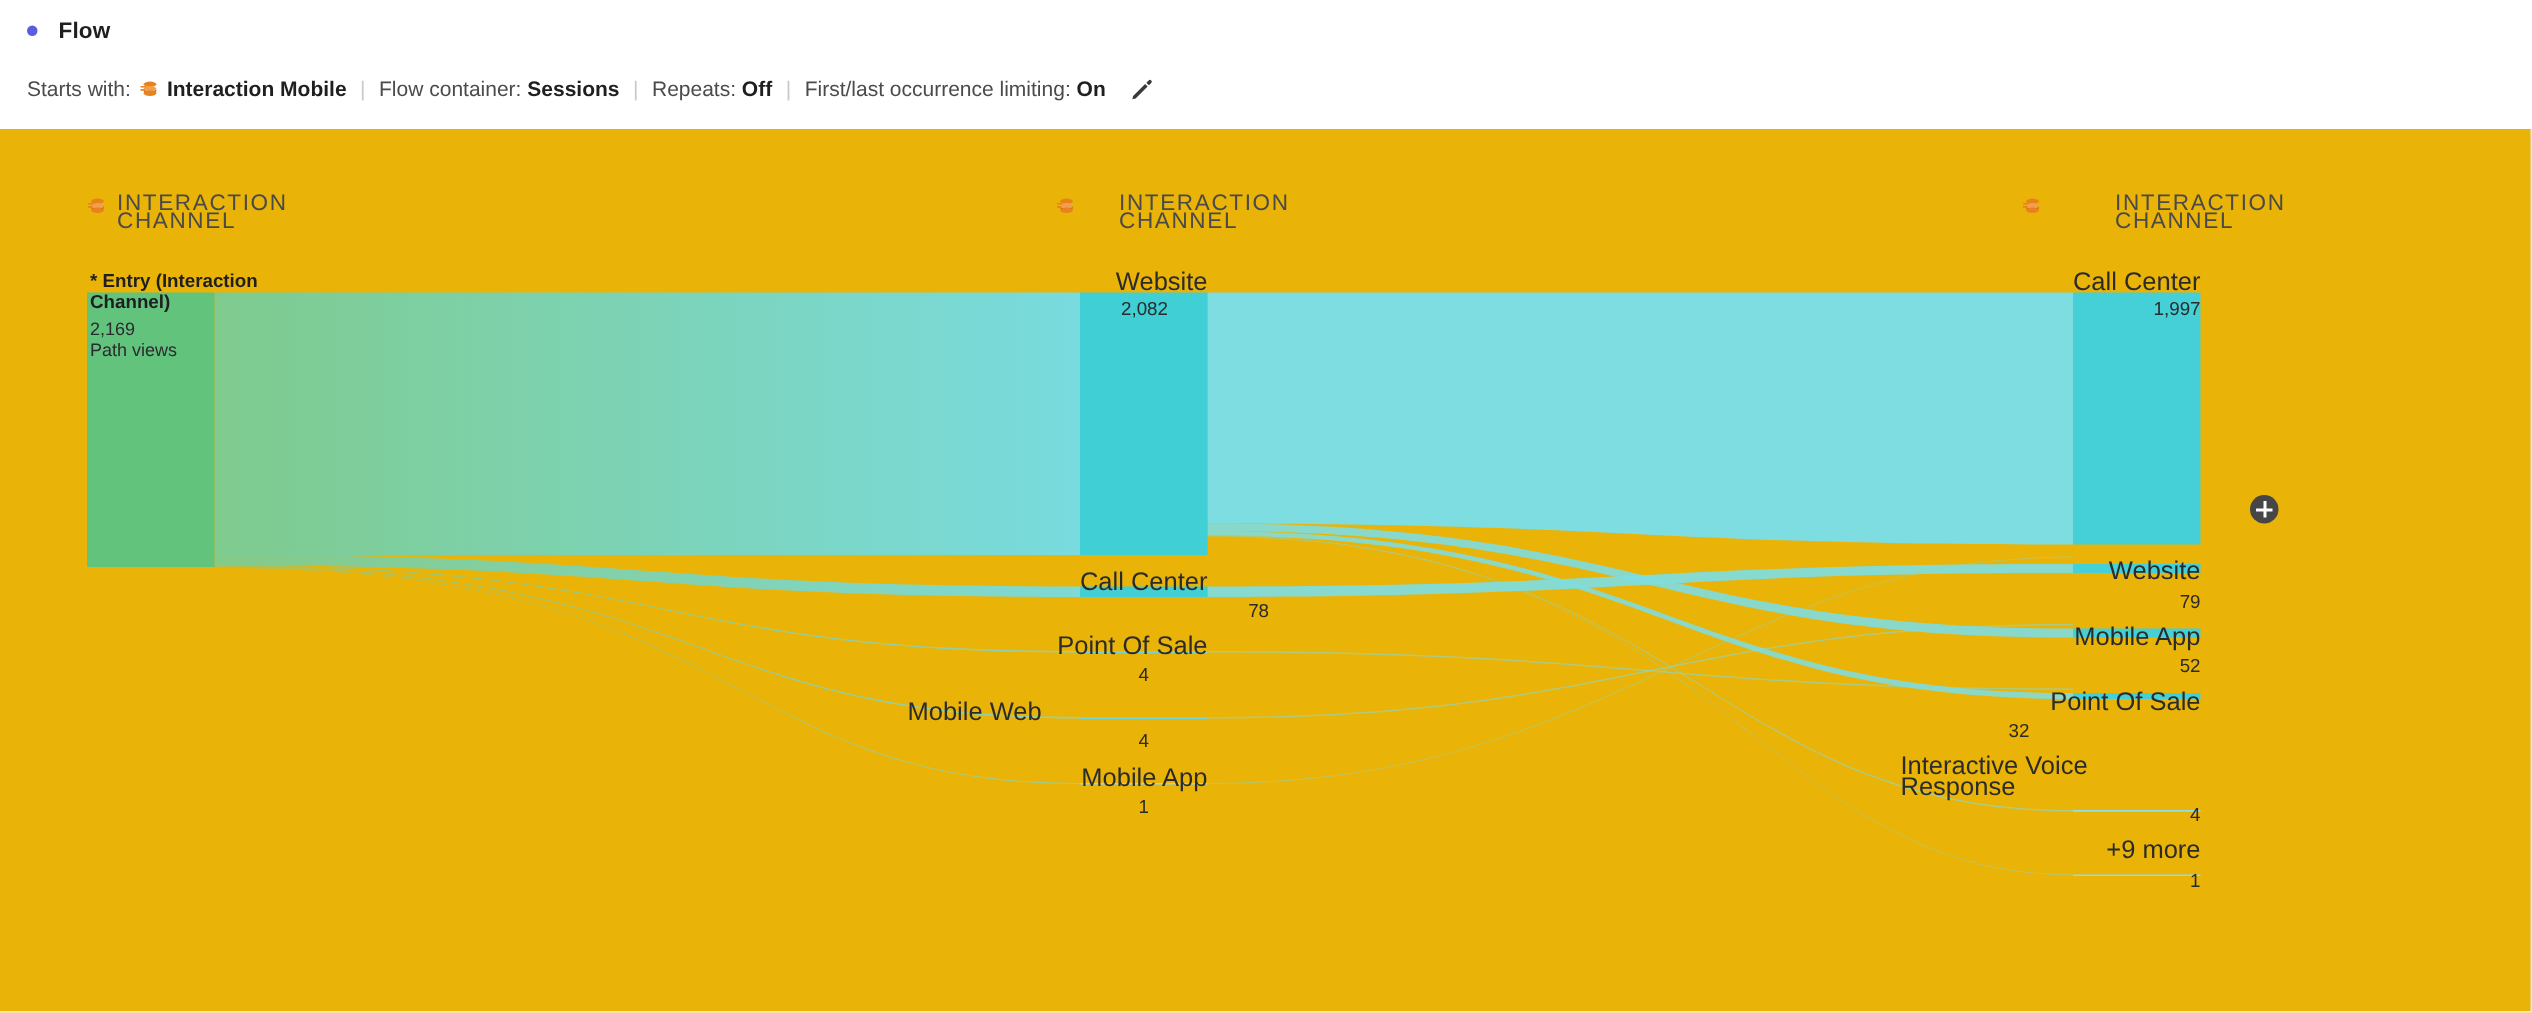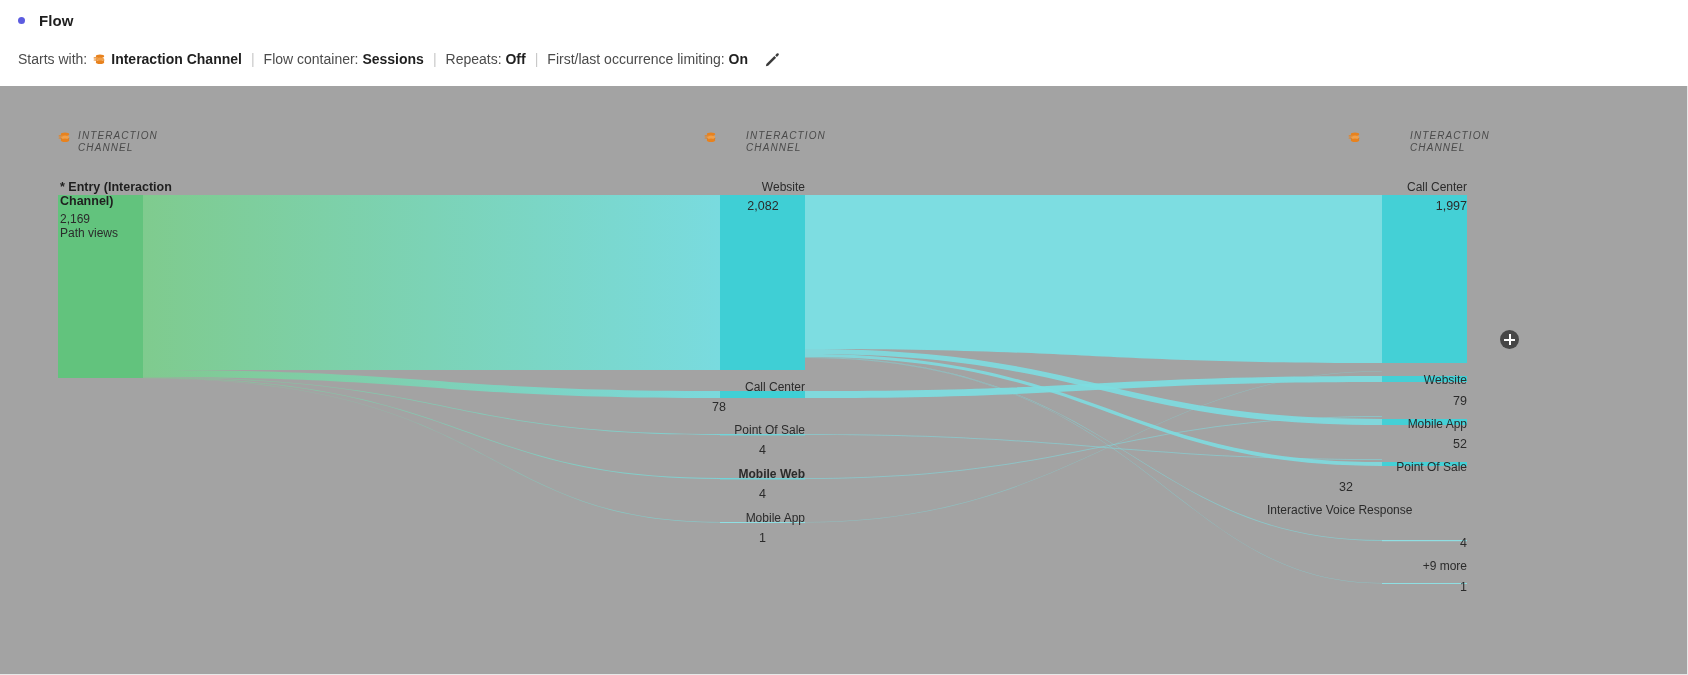--- a/index.html
+++ b/index.html
@@ -6,21 +6,21 @@
   html, body {
     margin: 0; padding: 0;
     width: 1688px; height: 675px;
     background: #ffffff;
     font-family: "Liberation Sans", sans-serif;
     overflow: hidden;
   }
   #root {
     position: relative;
     width: 1688px; height: 675px;
-    background: #a3a3a3;
+    background: #eab308;
     border: 1px solid #e8e8e8;
     border-top: none; border-left: none;
   }
 
   
   .hdr {
     position: absolute; left: 0; top: 0; width: 1688px; height: 86px;
     background: #fff;
   }
   .hdr-title-row {
@@ -52,27 +52,27 @@
   .pencil { margin-left: 16px; width: 17px; height: 17px; position: relative; top: 1px; cursor: pointer; }
 
   
   .chart {
     position: absolute; left: 0; top: 86px; width: 1688px; height: 589px;
   }
   .col-head {
     position: absolute; display: flex; align-items: flex-start; gap: 7px;
   }
   .col-head .ch-txt {
-    font-size: 10px; letter-spacing: 1.1px; color: #4a4a4a;
-    line-height: 12px; text-transform: uppercase; font-style: italic;
+    font-size: 15px; letter-spacing: 1.1px; color: #4a4a4a;
+    line-height: 12px; text-transform: uppercase;
   }
   .svg-layer { position: absolute; left: 0; top: 0; }
 
   .node-label {
-    position: absolute; font-size: 12px; color: #2b2b2b;
+    position: absolute; font-size: 17px; color: #2b2b2b;
     line-height: 13.5px; white-space: nowrap;
   }
   .node-label.w { white-space: normal; }
   .node-value {
     position: absolute; font-size: 12.5px; color: #2b2b2b; line-height: 14px;
   }
   .entry-label {
     position: absolute; font-size: 12.5px; font-weight: bold; color: #1f1f1f;
     line-height: 13.5px; width: 150px;
   }
@@ -106,21 +106,21 @@
         <span class="stack-ico">
           <svg width="13" height="13" viewBox="0 0 13 13">
             <ellipse cx="7" cy="3.2" rx="4.2" ry="1.8" fill="#e8821e"></ellipse>
             <path d="M2.8 6.2 v1.6 a4.2 1.8 0 0 0 8.4 0 V6.2 a4.2 1.8 0 0 1 -8.4 0 z" fill="#d4700f"></path>
             <ellipse cx="7" cy="6.2" rx="4.2" ry="1.8" fill="#f0a04b"></ellipse>
             <rect x="0.6" y="4.3" width="4" height="1.1" rx="0.5" fill="#e8821e"></rect>
             <rect x="0.6" y="6.4" width="3" height="1.1" rx="0.5" fill="#e8821e"></rect>
             <ellipse cx="7" cy="9.2" rx="4.2" ry="1.8" fill="#e8821e"></ellipse>
           </svg>
         </span>
-        <span class="val">Interaction Channel</span>
+        <span class="val">Interaction Mobile</span>
       </span>
       <span class="sep">|</span>
       <span class="lbl">Flow container:</span>&nbsp;
       <span class="val">Sessions</span>
       <span class="sep">|</span>
       <span class="lbl">Repeats:</span>&nbsp;
       <span class="val">Off</span>
       <span class="sep">|</span>
       <span class="lbl">First/last occurrence limiting:</span>&nbsp;
       <span class="val">On</span>
@@ -244,26 +244,26 @@
     </svg>
 
     <div class="entry-label" style="left:60px; top:95px;">* Entry (Interaction Channel)</div>
     <div class="entry-sub" style="left:60px; top:126px;">2,169</div>
     <div class="entry-sub" style="left:60px; top:140px;">Path views</div>
 
     <div class="node-label" style="left:605px; top:95px; width:200px; text-align:right;">Website</div>
     <div class="node-value" style="left:720px; top:113px; width:86px; text-align:center;">2,082</div>
 
     <div class="node-label" style="left:605px; top:295px; width:200px; text-align:right;">Call Center</div>
-    <div class="node-value" style="left:712px; top:314px; width:85px; text-align:left;">78</div>
+    <div class="node-value" style="left:761px; top:314px; width:85px; text-align:right;">78</div>
 
     <div class="node-label" style="left:605px; top:338px; width:200px; text-align:right;">Point Of Sale</div>
     <div class="node-value" style="left:720px; top:357px; width:85px; text-align:center;">4</div>
 
-    <div class="node-label" style="left:605px; top:382px; width:200px; text-align:right;font-weight:bold;">Mobile Web</div>
+    <div class="node-label" style="left:605px; top:382px; width:200px; text-align:left;">Mobile Web</div>
     <div class="node-value" style="left:720px; top:401px; width:85px; text-align:center;">4</div>
 
     <div class="node-label" style="left:605px; top:426px; width:200px; text-align:right;">Mobile App</div>
     <div class="node-value" style="left:720px; top:445px; width:85px; text-align:center;">1</div>
 
     <div class="node-label" style="left:1267px; top:95px; width:200px; text-align:right;">Call Center</div>
     <div class="node-value" style="left:1267px; top:113px; width:200px; text-align:right;">1,997</div>
 
     <div class="node-label" style="left:1267px; top:288px; width:200px; text-align:right;">Website</div>
     <div class="node-value" style="left:1267px; top:308px; width:200px; text-align:right;">79</div>

